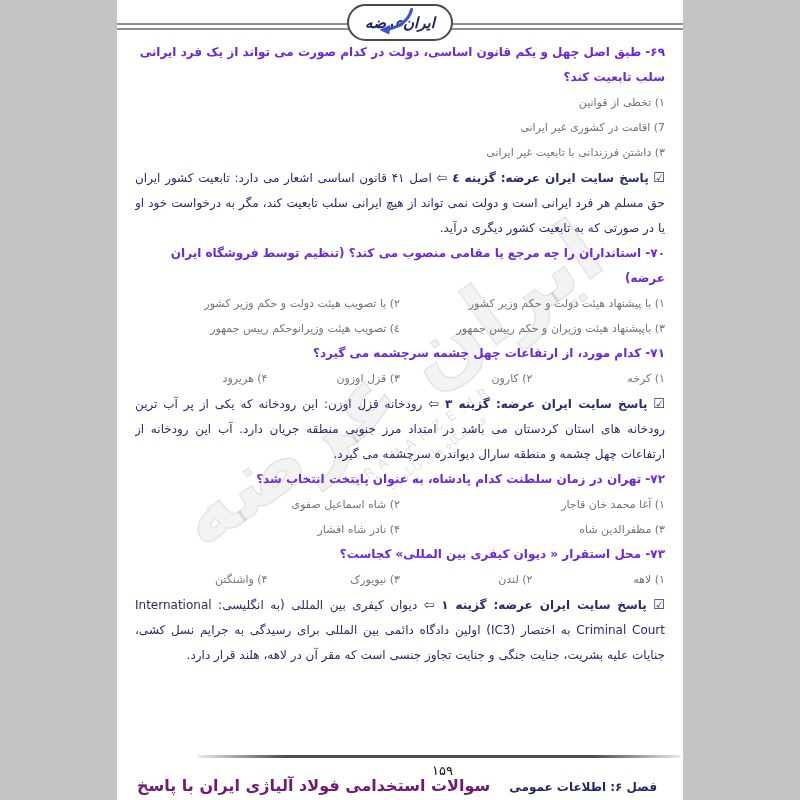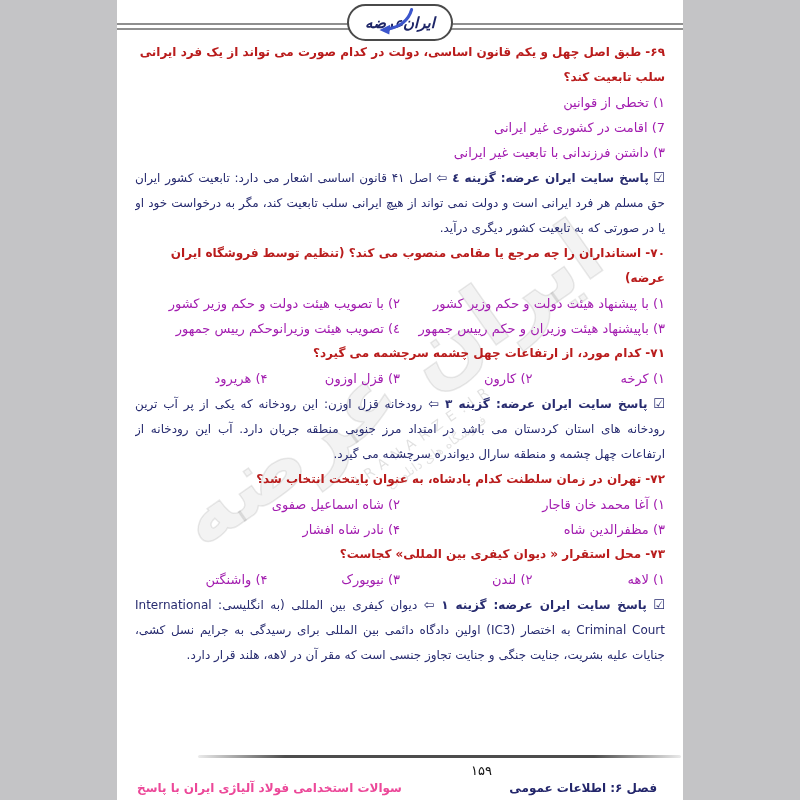--- a/index.html
+++ b/index.html
@@ -45,50 +45,50 @@
   }
   .wm-tagline{
     font-size:13px;color:rgba(90,90,90,0.16);direction:rtl;margin-top:6px;letter-spacing:2px;
   }
   
   .content{
     position:absolute;top:40px;left:18px;right:18px;height:712px;overflow:hidden;
     direction:rtl;text-align:right;z-index:2;
   }
   .q-title{
-    margin:0;font-size:12px;font-weight:bold;color:#b91c1c;line-height:25px;
+    margin:0;font-size:12px;font-weight:bold;color:#6d28d9;line-height:25px;
   }
   .opt-row{display:flex;direction:rtl;}
   .opt{
-    font-size:13px;color:#a21caf;line-height:25px;display:block;white-space:nowrap;
+    font-size:11px;color:#737373;line-height:25px;display:block;white-space:nowrap;
   }
   .w50{width:50%;}
   .w25{width:25%;}
   .answer{
     margin:0;font-size:12px;color:#272b6f;line-height:25px;text-align:justify;
   }
   .answer .chk{font-size:13px;}
   .answer .lead{font-weight:bold;margin-top:24px;}
   .answer .arrow{font-size:13px;}
   
   .footer-rule{
     position:absolute;bottom:42px;left:81px;right:2px;height:3px;z-index:2;
     background:linear-gradient(90deg,rgba(120,120,120,0.15),#4d4d4d 18%,#4d4d4d 82%,rgba(120,120,120,0.15));
     border-radius:2px;
   }
   .page-number{
-    position:absolute;bottom:22px;left:315px;width:60px;text-align:right;
+    position:absolute;bottom:22px;left:315px;width:60px;text-align:left;
     font-size:13px;color:#111;z-index:2;
   }
   .footer-row{
     position:absolute;bottom:5px;left:20px;right:26px;display:flex;
     justify-content:space-between;align-items:baseline;z-index:2;direction:rtl;
   }
   .footer-chapter{font-size:12px;font-weight:bold;color:#23266b;}
-  .footer-book{font-size:12px;font-weight:bold;color:#ec4899;}
+  .footer-book{font-size:16px;font-weight:bold;color:#701a75;}
 </style>
 </head>
 <body>
 
 <div class="sheet">
 
   <div class="header-rule"></div>
 
   <div class="logo-pill">
     <span class="logo-text">ایران‌عرضه</span>

